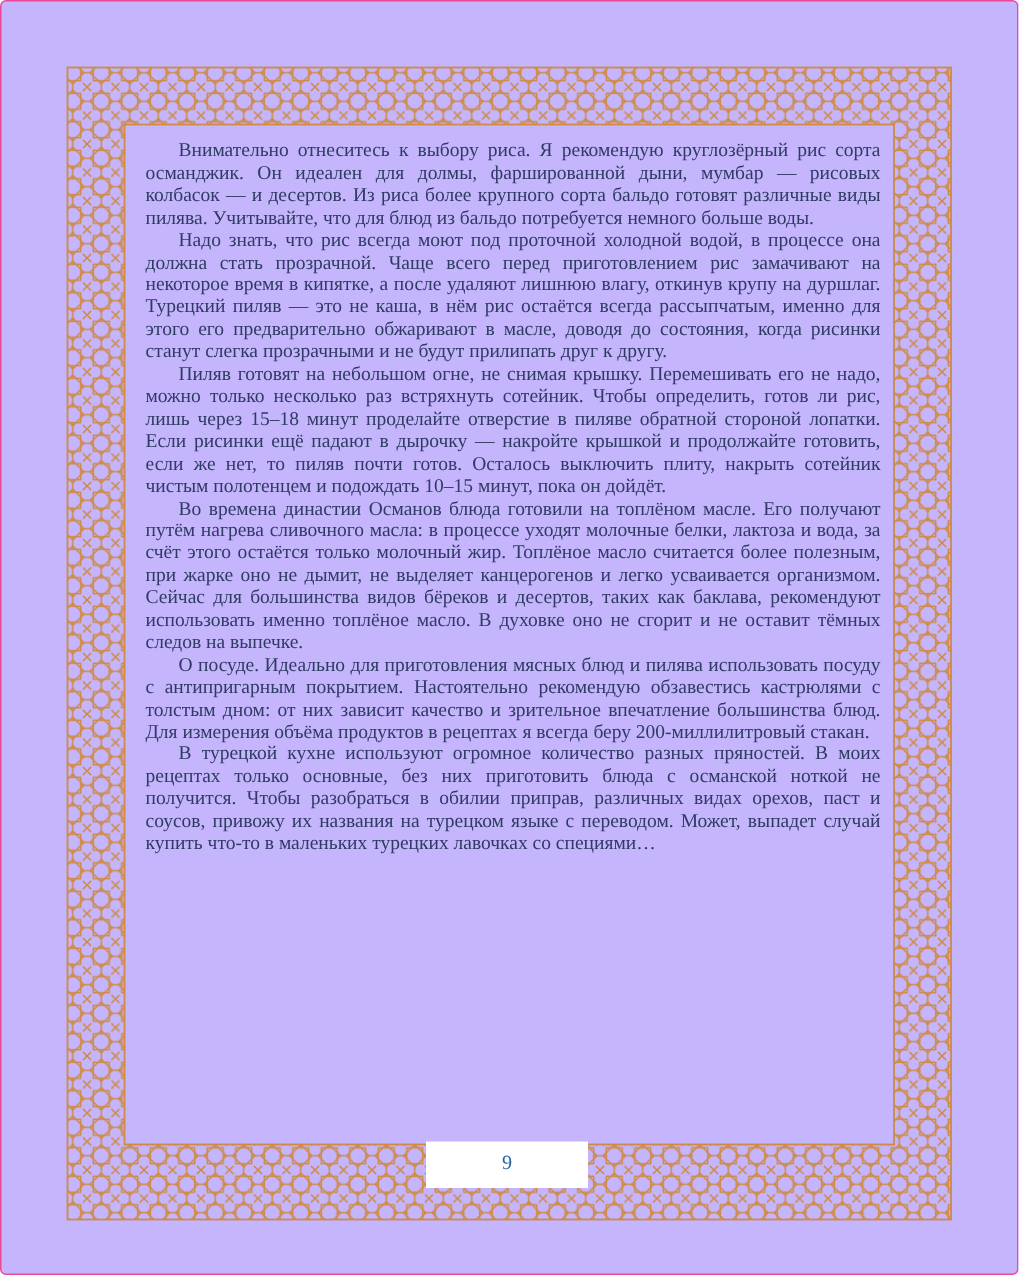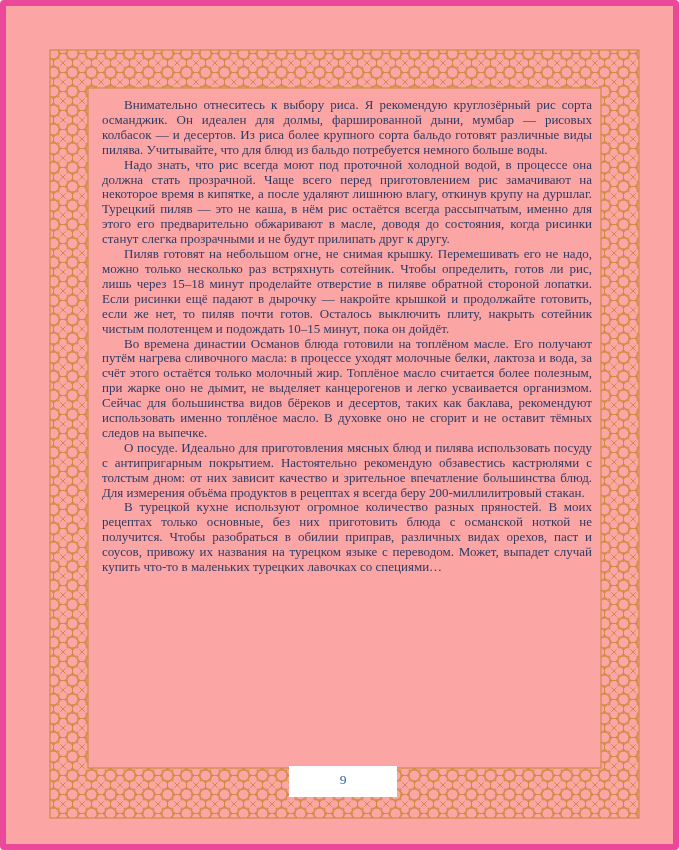--- a/index.html
+++ b/index.html
@@ -6,22 +6,22 @@
     margin: 0;
     padding: 0;
     background: #ffffff;
     font-family: "Liberation Serif", "DejaVu Serif", serif;
   }
   .page {
     position: relative;
     width: 679px;
     height: 850px;
     box-sizing: border-box;
-    background: #fca5a5;
-    border: 6px solid #ec4899;
+    background: #c4b5fd;
+    border: 1px solid #ec4899;
     border-radius: 4px;
     overflow: hidden;
   }
   .ornate-frame {
     position: absolute;
     left: 0;
     top: 0;
     width: 679px;
     height: 850px;
     pointer-events: none;

